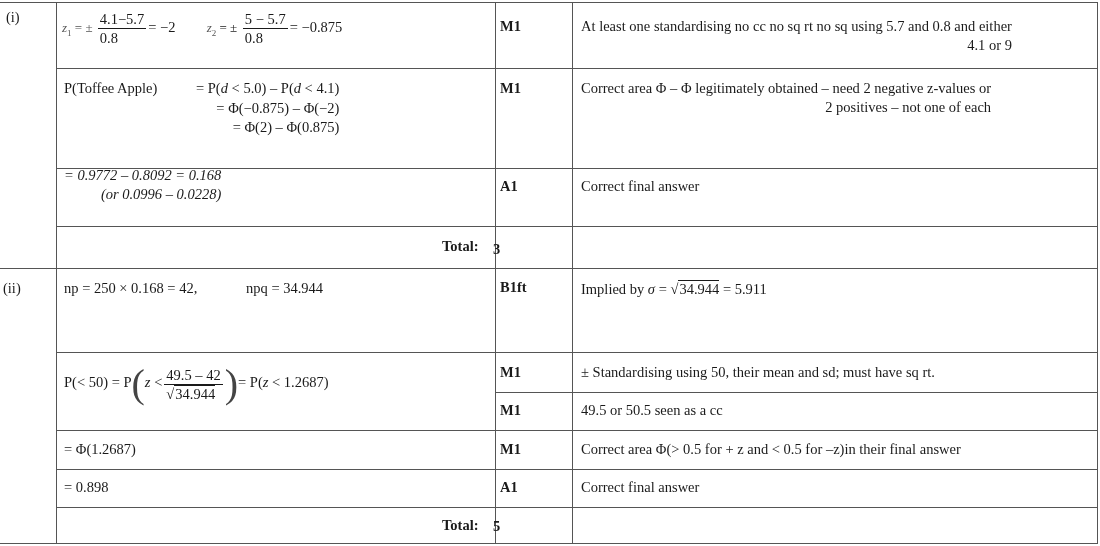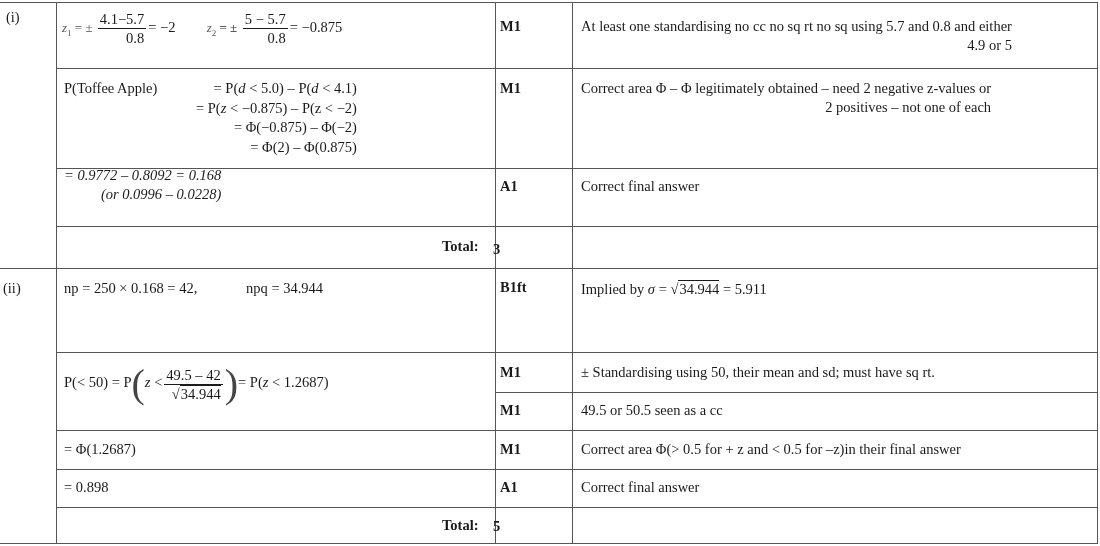--- a/index.html
+++ b/index.html
@@ -7,21 +7,21 @@
       width: 1100px; height: 546px; position: relative; overflow: hidden;
       font-family: "Liberation Serif", "DejaVu Serif", serif;
       color: #1a1a1a; font-size: 14.5px;
     }
     .hline { position: absolute; height: 0; border-top: 1.5px solid #555; }
     .vline { position: absolute; width: 0; border-left: 1.5px solid #555; }
     .txt { position: absolute; white-space: nowrap; line-height: 19px; }
     .mark { position: absolute; font-weight: bold; text-align: left; width: 70px; line-height: 19px; }
     .bold { font-weight: bold; }
     .it { font-style: italic; }
-    .frac { display: inline-block; vertical-align: middle; text-align: right; margin: 0 2px; }
+    .frac { display: inline-block; vertical-align: middle; text-align: left; margin: 0 2px; }
     .frac .num { display: block; padding: 0 2px; border-bottom: 1px solid #1a1a1a; line-height: 18px; }
     .frac .den { display: block; padding: 0 2px; line-height: 18px; }
     .sqrt { border-top: 1px solid #1a1a1a; padding-left: 1px; }
     .paren { font-size: 40px; font-weight: 100; vertical-align: middle; line-height: 40px; color: #444; }
     .row-line { display: block; text-align: right; }
   </style>
 </head>
 <body>
 
 <div class="hline" style="left:0;top:2px;width:1098px;"></div>
@@ -54,27 +54,26 @@
   <span style="display:inline-block;width:24px;"></span>
   <span class="it" style="font-size:13px;color:#555;">z</span><sub style="font-size:9px;color:#555;">2</sub><span style="font-size:13px;"> = ±</span>
   <span class="frac">
     <span class="num">5 − 5.7</span>
     <span class="den">0.8</span>
   </span><span>= −0.875</span>
 </div>
 <div class="mark" style="left:500px;top:17px;">M1</div>
 <div class="txt" style="left:581px;top:17px;line-height:19px;">
   <span class="row-line">At least one standardising no cc no sq rt no sq using 5.7 and 0.8 and either</span>
-  <span class="row-line">4.9 or 5</span>
+  <span class="row-line">4.1 or 9</span>
 </div>
 
 <div class="txt" style="left:64px;top:79px;">P(Toffee Apple)</div>
 <div class="txt" style="left:196px;top:79px;line-height:19.5px;">
   <span class="row-line">= P(<span class="it">d</span> &lt; 5.0) – P(<span class="it">d</span> &lt;  4.1)</span>
-  <span class="row-line">= P(<span class="it">z</span> &lt; −0.875) – P(z &lt; −2)</span>
   <span class="row-line">= Φ(−0.875) – Φ(−2)</span>
   <span class="row-line">= Φ(2) – Φ(0.875)</span>
 </div>
 <div class="mark" style="left:500px;top:79px;">M1</div>
 <div class="txt" style="left:581px;top:79px;line-height:19px;">
   <span class="row-line">Correct area Φ – Φ legitimately obtained – need 2 negative z-values or</span>
   <span class="row-line">2 positives – not one of each</span>
 </div>
 
 <div class="txt" style="left:64px;top:166px;line-height:19px;font-style:italic;">

